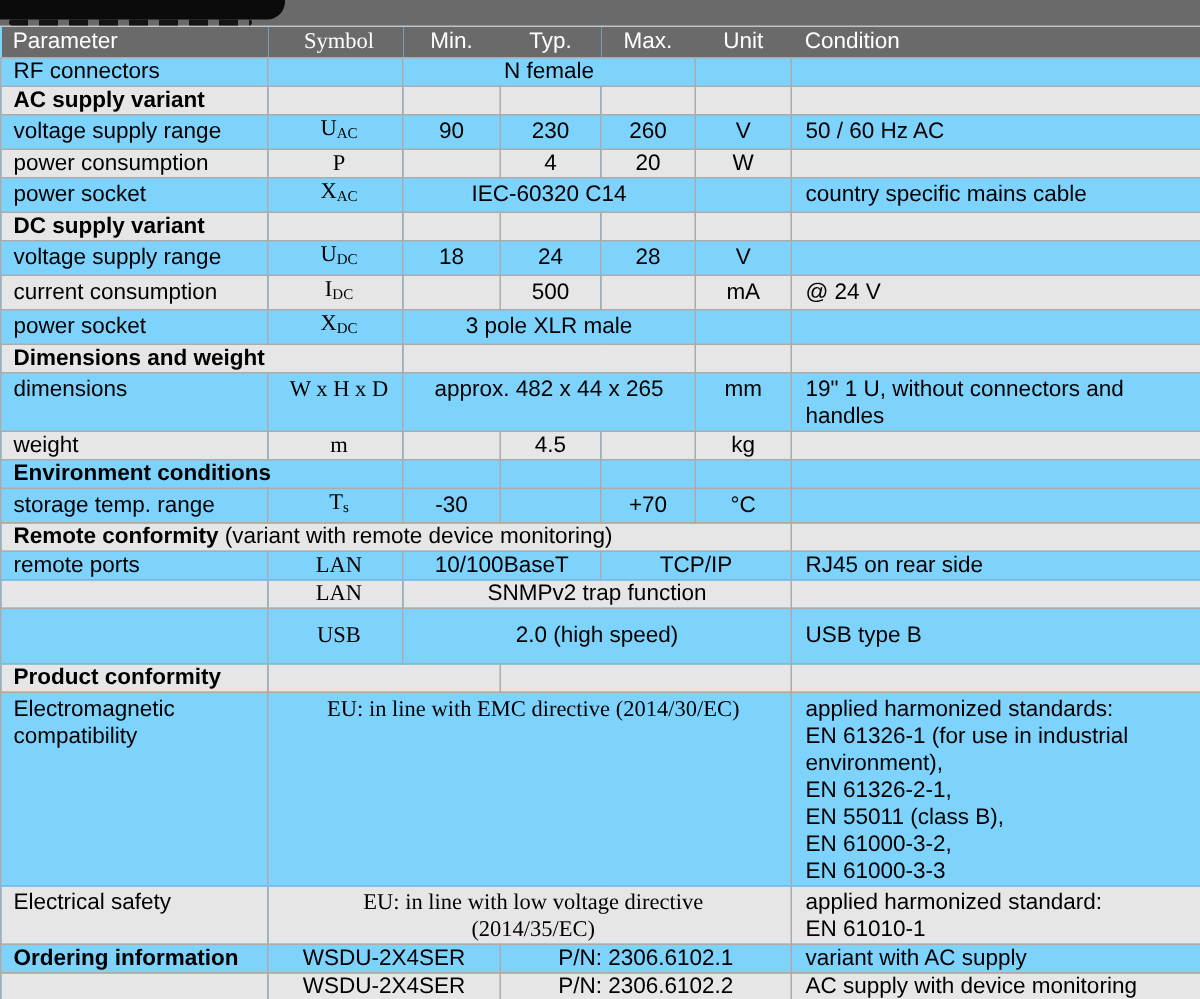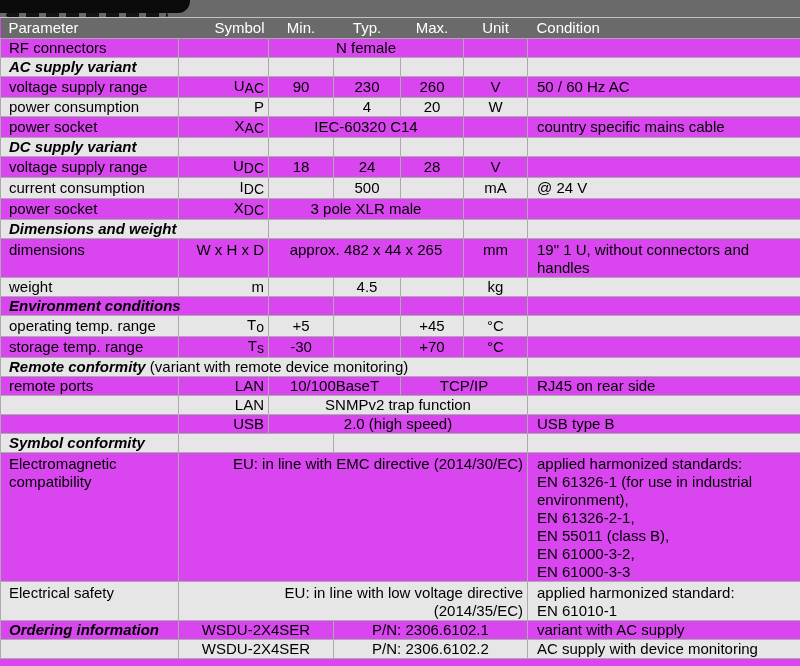--- a/index.html
+++ b/index.html
@@ -1,41 +1,41 @@
 <!DOCTYPE html>
 <html><head>
 <meta charset="utf-8">
 <style>
   * { box-sizing: border-box; }
   html,body { margin:0; padding:0; }
   #page {
     position:relative; width:800px; height:666px; overflow:hidden;
-    background:#d946ef; font-family:"Liberation Sans", sans-serif;
+    background:#7dd3fc; font-family:"Liberation Sans", sans-serif;
     color:#000;
   }
   
   .titlebar { position:relative; width:800px; height:18px; background:#6a6a6a; border-bottom:1px solid #c2c2c2; }
   .redact   { position:absolute; left:-8px; top:-5px; width:198px; height:18px; background:#0b0b0b;
               border-radius:0 8px 16px 0; }
   .redact-dashes { position:absolute; left:6px; top:13px; width:162px; height:4px;
               background:repeating-linear-gradient(90deg,#141414 0 13px, rgba(0,0,0,0) 13px 20px);
               border-radius:2px; }
   
   table { border-collapse:collapse; table-layout:fixed; width:800px; font-size:15px; line-height:18px; }
   td { border:1px solid #ababab; padding:0 4px; overflow:hidden; white-space:nowrap; vertical-align:middle; }
   tr.hdr td { background:#6a6a6a; color:#ffffff; border:0; font-weight:400; }
   tr.g td { background:#e6e6e6; }
   tr.vt td { vertical-align:top; padding-top:2px; }
   td.c0 { padding-left:8px; text-align:left; }
-  td.c1 { padding-left:9px; text-align:right; }
+  td.c1 { padding-left:9px; text-align:center;font-family:Liberation Serif, serif; }
   td.c6 { padding-left:9px; text-align:left; }
   td.ac { text-align:center; }
   td div { line-height:18px; }
-  sub { font-size:14px; vertical-align:-2px; }
-  b { font-weight:700;font-style:italic; }
+  sub { font-size:10px; vertical-align:-2px; }
+  b { font-weight:700; }
 </style>
 </head>
 <body>
 
 <div id="page">
   <div class="titlebar">
     <div class="redact"></div>
     <div class="redact-dashes"></div>
   </div>
   <div>
@@ -160,29 +160,20 @@
             <td colspan="1" class="c6"></td>
           </tr>
           <tr class="" style="height: 19px;">
             <td colspan="2" class="c0"><b>Environment conditions</b></td>
             <td colspan="1" class="ac"></td>
             <td colspan="1" class="ac"></td>
             <td colspan="1" class="ac"></td>
             <td colspan="1" class="ac"></td>
             <td colspan="1" class="c6"></td>
           </tr>
-          <tr class="g" style="height: 19px;">
-            <td colspan="1" class="c0">operating temp. range</td>
-            <td colspan="1" class="c1">T<sub>o</sub></td>
-            <td colspan="1" class="ac">+5</td>
-            <td colspan="1" class="ac"></td>
-            <td colspan="1" class="ac">+45</td>
-            <td colspan="1" class="ac">°C</td>
-            <td colspan="1" class="c6"></td>
-          </tr>
           <tr class="" style="height: 19px;">
             <td colspan="1" class="c0">storage temp. range</td>
             <td colspan="1" class="c1">T<sub>s</sub></td>
             <td colspan="1" class="ac">-30</td>
             <td colspan="1" class="ac"></td>
             <td colspan="1" class="ac">+70</td>
             <td colspan="1" class="ac">°C</td>
             <td colspan="1" class="c6"></td>
           </tr>
           <tr class="g" style="height: 19px;">
@@ -195,28 +186,28 @@
             <td colspan="2" class="ac">10/100BaseT</td>
             <td colspan="2" class="ac">TCP/IP</td>
             <td colspan="1" class="c6">RJ45 on rear side</td>
           </tr>
           <tr class="g" style="height: 19px;">
             <td colspan="1" class="c0"></td>
             <td colspan="1" class="c1">LAN</td>
             <td colspan="4" class="ac">SNMPv2 trap function</td>
             <td colspan="1" class="c6"></td>
           </tr>
-          <tr class="" style="height: 19px;">
+          <tr class="" style="height: 37px;">
             <td colspan="1" class="c0"></td>
             <td colspan="1" class="c1">USB</td>
             <td colspan="4" class="ac">2.0 (high speed)</td>
             <td colspan="1" class="c6">USB type B</td>
           </tr>
           <tr class="g" style="height: 19px;">
-            <td colspan="1" class="c0"><b>Symbol conformity</b></td>
+            <td colspan="1" class="c0"><b>Product conformity</b></td>
             <td colspan="2" class="c1"></td>
             <td colspan="3" class="ac"></td>
             <td colspan="1" class="c6"></td>
           </tr>
           <tr class=" vt" style="height: 126px;">
             <td colspan="1" class="c0" style="white-space: normal;">
               <div>Electromagnetic</div>
               <div>compatibility</div>
             </td>
             <td colspan="5" class="c1">EU: in line with EMC directive (2014/30/EC)</td>

